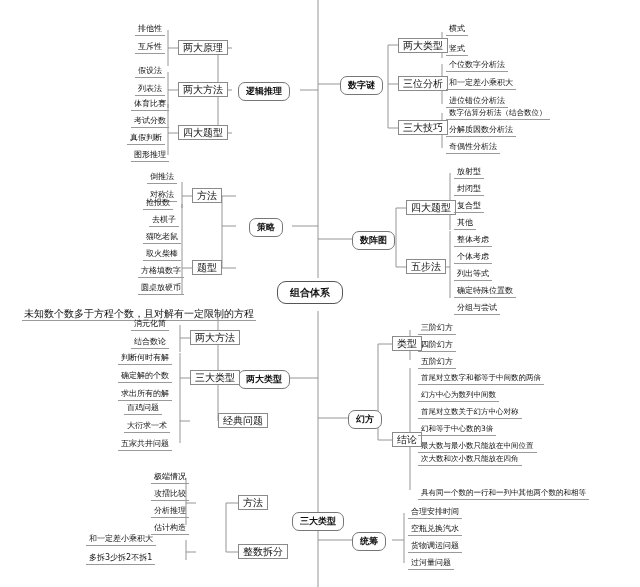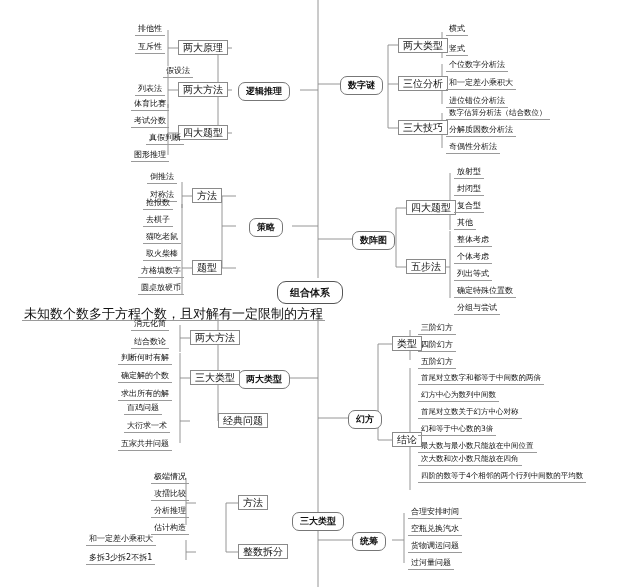--- a/index.html
+++ b/index.html
@@ -53,21 +53,21 @@
   }
   
   .leaf{
     border-bottom:0.8px solid #9a9a9a;
     padding:0px 3px 1px 3px;
     font-size:8px;
     background:transparent;
   }
   .leaf.wide{font-size:7.5px;}
   .note{
-    font-size:13px;
+    font-size:10px;
     border-bottom:0.8px solid #9a9a9a;
     padding:0 2px 1px 2px;
   }
 </style>
 </head>
 <body>
 
 <div id="canvas">
 
   <svg class="lines" xmlns="http://www.w3.org/2000/svg">
@@ -146,27 +146,27 @@
 
   <div class="node root" style="left:277px;top:281px;">组合体系</div>
 
   <div class="node lvl1" style="left:238px;top:82px;">逻辑推理</div>
 
   <div class="node lvl2" style="left:178px;top:40px;">两大原理</div>
   <div class="node leaf" style="left:135px;top:23px;">排他性</div>
   <div class="node leaf" style="left:135px;top:41px;">互斥性</div>
 
   <div class="node lvl2" style="left:178px;top:82px;">两大方法</div>
-  <div class="node leaf" style="left:135px;top:65px;margin-left:28px;">假设法</div>
+  <div class="node leaf" style="left:135px;top:65px;">假设法</div>
   <div class="node leaf" style="left:135px;top:83px;">列表法</div>
 
   <div class="node lvl2" style="left:178px;top:125px;">四大题型</div>
   <div class="node leaf" style="left:131px;top:98px;">体育比赛</div>
   <div class="node leaf" style="left:131px;top:115px;">考试分数</div>
-  <div class="node leaf" style="left:146px;top:132px;">真假判断</div>
+  <div class="node leaf" style="left:127px;top:132px;">真假判断</div>
   <div class="node leaf" style="left:131px;top:149px;">图形推理</div>
 
   <div class="node lvl1" style="left:340px;top:76px;">数字谜</div>
 
   <div class="node lvl2" style="left:398px;top:38px;">两大类型</div>
   <div class="node leaf" style="left:446px;top:23px;">横式</div>
   <div class="node leaf" style="left:446px;top:43px;">竖式</div>
 
   <div class="node lvl2" style="left:398px;top:76px;">三位分析</div>
   <div class="node leaf" style="left:446px;top:59px;">个位数字分析法</div>
@@ -179,21 +179,21 @@
   <div class="node leaf" style="left:446px;top:141px;">奇偶性分析法</div>
 
   <div class="node lvl1" style="left:249px;top:218px;">策略</div>
 
   <div class="node lvl2" style="left:192px;top:188px;">方法</div>
   <div class="node leaf" style="left:147px;top:171px;">倒推法</div>
   <div class="node leaf" style="left:147px;top:189px;">对称法</div>
 
   <div class="node lvl2" style="left:192px;top:260px;">题型</div>
   <div class="node leaf" style="left:143px;top:197px;">抢报数</div>
-  <div class="node leaf" style="left:143px;top:214px;">去棋子</div>
+  <div class="node leaf" style="left:149px;top:214px;">去棋子</div>
   <div class="node leaf" style="left:143px;top:231px;">猫吃老鼠</div>
   <div class="node leaf" style="left:143px;top:248px;">取火柴棒</div>
   <div class="node leaf" style="left:138px;top:265px;">方格填数字</div>
   <div class="node leaf" style="left:138px;top:282px;">圆桌放硬币</div>
 
   <div class="node lvl1" style="left:352px;top:231px;">数阵图</div>
 
   <div class="node lvl2" style="left:406px;top:200px;">四大题型</div>
   <div class="node leaf" style="left:454px;top:166px;">放射型</div>
   <div class="node leaf" style="left:454px;top:183px;">封闭型</div>
@@ -231,21 +231,21 @@
   <div class="node leaf" style="left:418px;top:339px;">四阶幻方</div>
   <div class="node leaf" style="left:418px;top:356px;">五阶幻方</div>
 
   <div class="node lvl2" style="left:392px;top:432px;">结论</div>
   <div class="node leaf wide" style="left:418px;top:372px;">首尾对立数字和都等于中间数的两倍</div>
   <div class="node leaf wide" style="left:418px;top:389px;">幻方中心为数列中间数</div>
   <div class="node leaf wide" style="left:418px;top:406px;">首尾对立数关于幻方中心对称</div>
   <div class="node leaf wide" style="left:418px;top:423px;">幻和等于中心数的3倍</div>
   <div class="node leaf wide" style="left:418px;top:440px;">最大数与最小数只能放在中间位置</div>
   <div class="node leaf wide" style="left:418px;top:453px;">次大数和次小数只能放在四角</div>
-  <div class="node leaf wide" style="left:418px;top:470px;">四阶的数等于4个相邻的两个行列中间数的平均数</div>
+  <div class="node leaf wide" style="left:418px;top:487px;">具有同一个数的一行和一列中其他两个数的和相等</div>
 
   <div class="node lvl1" style="left:292px;top:512px;">三大类型</div>
 
   <div class="node lvl2" style="left:238px;top:495px;">方法</div>
   <div class="node leaf" style="left:151px;top:471px;">极端情况</div>
   <div class="node leaf" style="left:151px;top:488px;">攻擂比较</div>
   <div class="node leaf" style="left:151px;top:505px;">分析推理</div>
   <div class="node leaf" style="left:151px;top:522px;">估计构造</div>
 
   <div class="node lvl2" style="left:238px;top:544px;">整数拆分</div>

